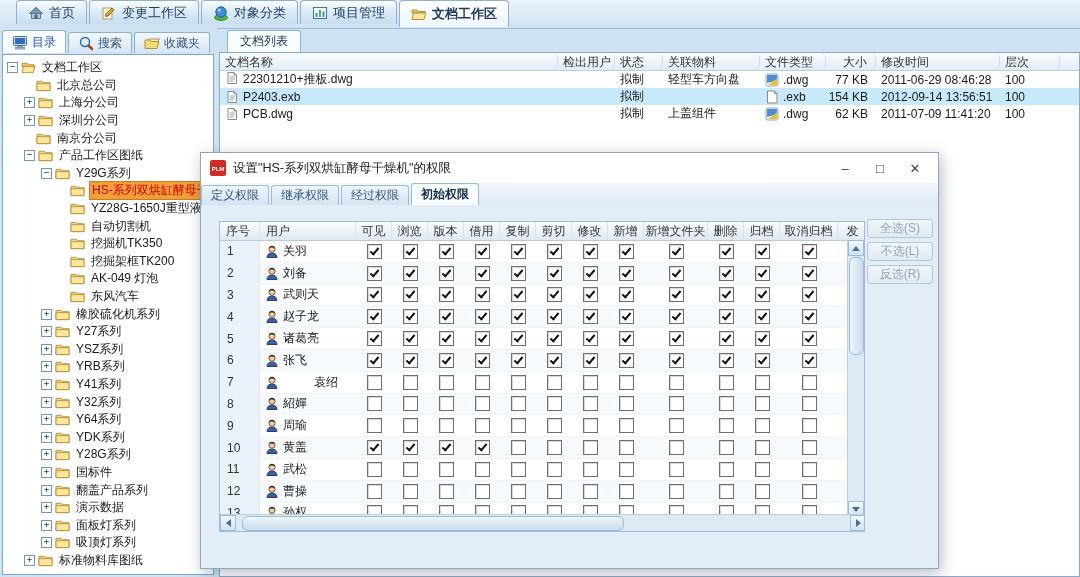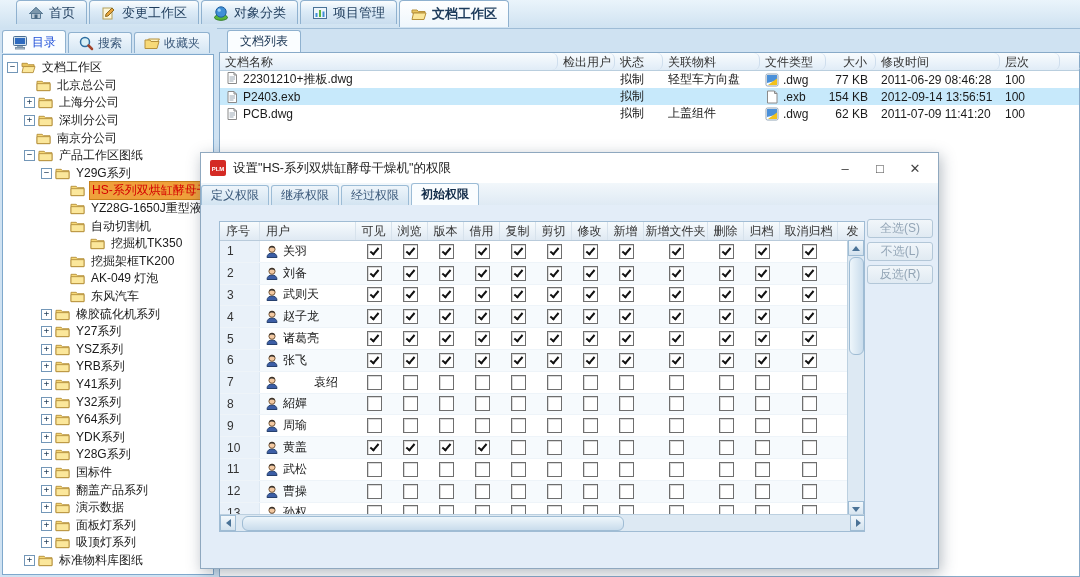--- a/index.html
+++ b/index.html
@@ -285,21 +285,21 @@
         <div class="tnode" style="padding-left: 55px;">
           <span class="texp none"></span>
           <span class="icon">
             <svg width="15" height="13" viewBox="0 0 16 14">
               <path d="M1 2.5h5.5L8 4h7v8.5H1z" fill="#f7d978" stroke="#b6913c"></path>
               <path d="M1 5h14v7.5H1z" fill="#fbe79b" stroke="#b6913c"></path>
             </svg>
           </span>
           <span class="tlabel">自动切割机</span>
         </div>
-        <div class="tnode" style="padding-left: 75px;">
+        <div class="tnode" style="padding-left: 55px;">
           <span class="texp none"></span>
           <span class="icon">
             <svg width="15" height="13" viewBox="0 0 16 14">
               <path d="M1 2.5h5.5L8 4h7v8.5H1z" fill="#f7d978" stroke="#b6913c"></path>
               <path d="M1 5h14v7.5H1z" fill="#fbe79b" stroke="#b6913c"></path>
             </svg>
           </span>
           <span class="tlabel">挖掘机TK350</span>
         </div>
         <div class="tnode" style="padding-left: 55px;">

